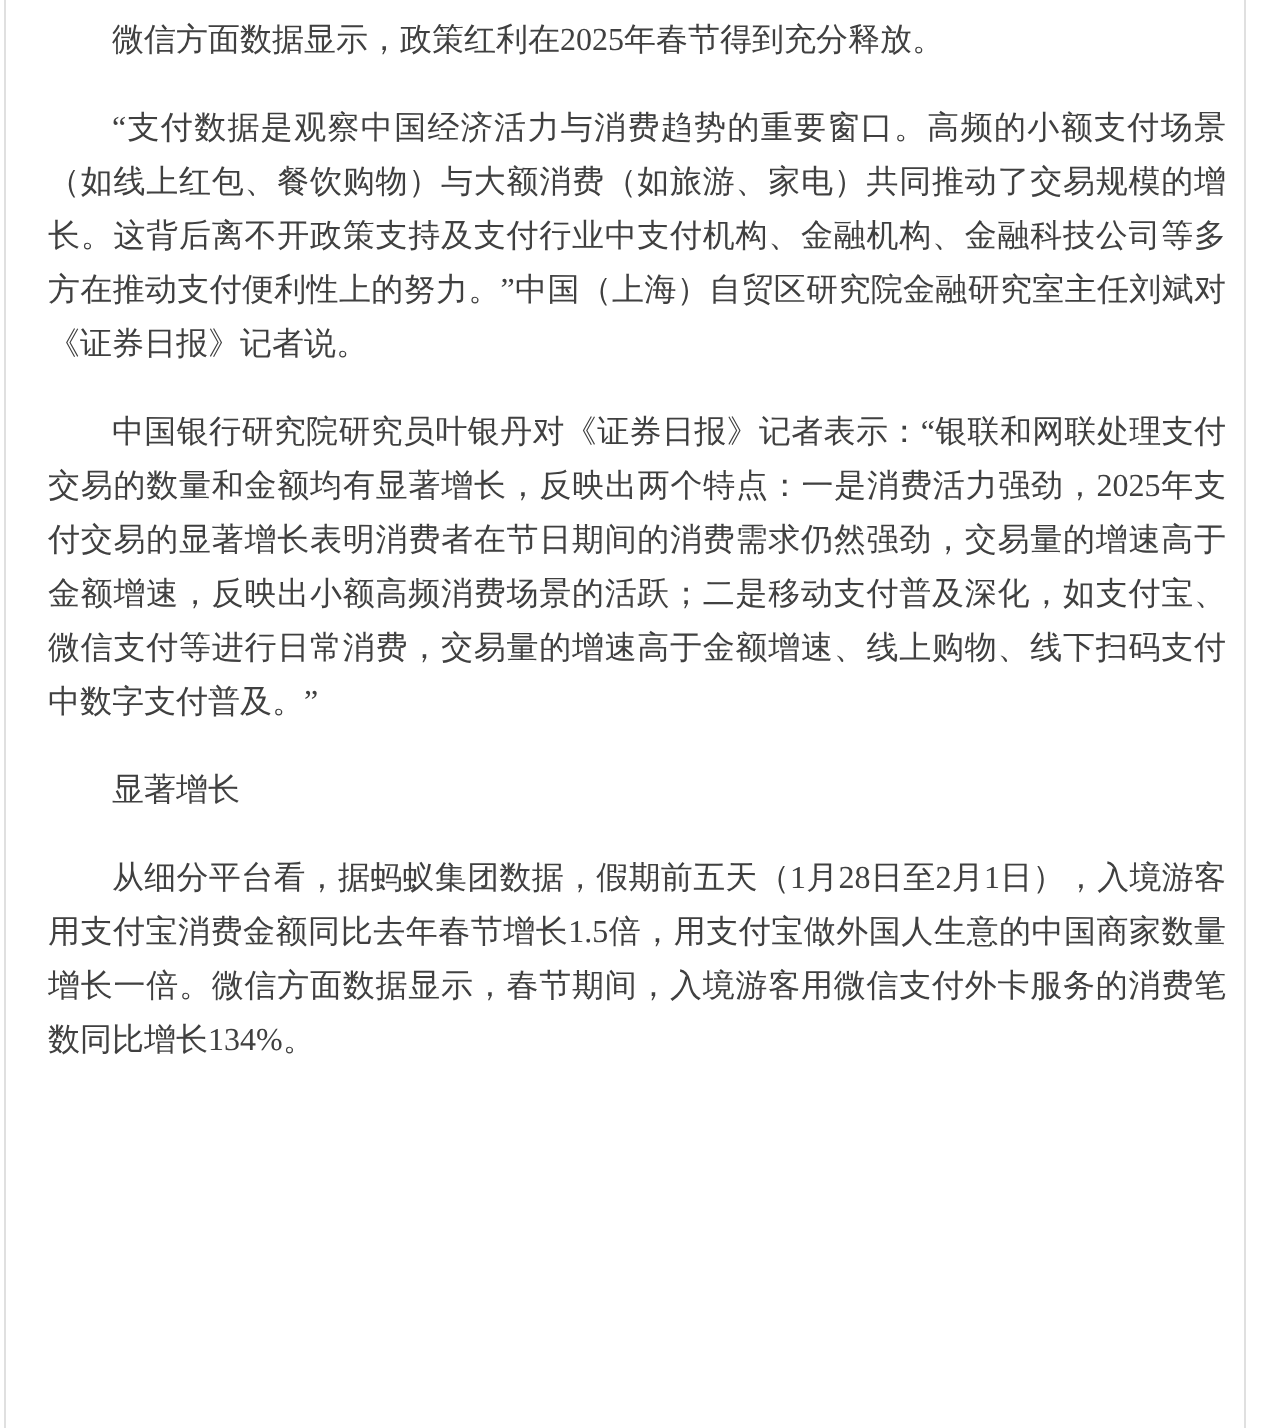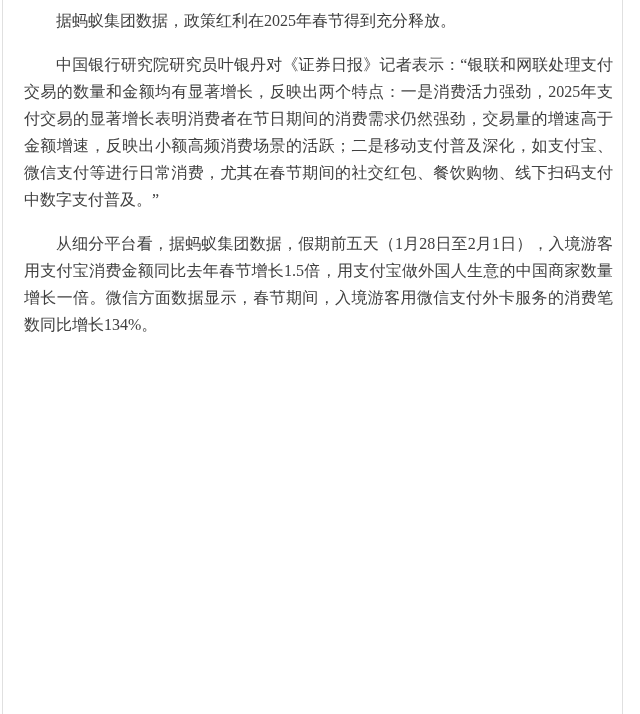--- a/index.html
+++ b/index.html
@@ -30,16 +30,18 @@
     color: #404040;
     text-indent: 2em;
     text-align: justify;
     word-break: break-all;
   }
 </style>
 </head>
 <body>
 
 <div class="article">
-  <p>据蚂蚁集团数据，政策红利在2025年春节得到充分释放。</p>
-  <p>中国银行研究院研究员叶银丹对《证券日报》记者表示：“银联和网联处理支付交易的数量和金额均有显著增长，反映出两个特点：一是消费活力强劲，2025年支付交易的显著增长表明消费者在节日期间的消费需求仍然强劲，交易量的增速高于金额增速，反映出小额高频消费场景的活跃；二是移动支付普及深化，如支付宝、微信支付等进行日常消费，尤其在春节期间的社交红包、餐饮购物、线下扫码支付中数字支付普及。”</p>
+  <p>微信方面数据显示，政策红利在2025年春节得到充分释放。</p>
+  <p>“支付数据是观察中国经济活力与消费趋势的重要窗口。高频的小额支付场景（如线上红包、餐饮购物）与大额消费（如旅游、家电）共同推动了交易规模的增长。这背后离不开政策支持及支付行业中支付机构、金融机构、金融科技公司等多方在推动支付便利性上的努力。”中国（上海）自贸区研究院金融研究室主任刘斌对《证券日报》记者说。</p>
+  <p>中国银行研究院研究员叶银丹对《证券日报》记者表示：“银联和网联处理支付交易的数量和金额均有显著增长，反映出两个特点：一是消费活力强劲，2025年支付交易的显著增长表明消费者在节日期间的消费需求仍然强劲，交易量的增速高于金额增速，反映出小额高频消费场景的活跃；二是移动支付普及深化，如支付宝、微信支付等进行日常消费，交易量的增速高于金额增速、线上购物、线下扫码支付中数字支付普及。”</p>
+  <p>显著增长</p>
   <p>从细分平台看，据蚂蚁集团数据，假期前五天（1月28日至2月1日），入境游客用支付宝消费金额同比去年春节增长1.5倍，用支付宝做外国人生意的中国商家数量增长一倍。微信方面数据显示，春节期间，入境游客用微信支付外卡服务的消费笔数同比增长134%。</p>
 </div>
 
 </body></html>

